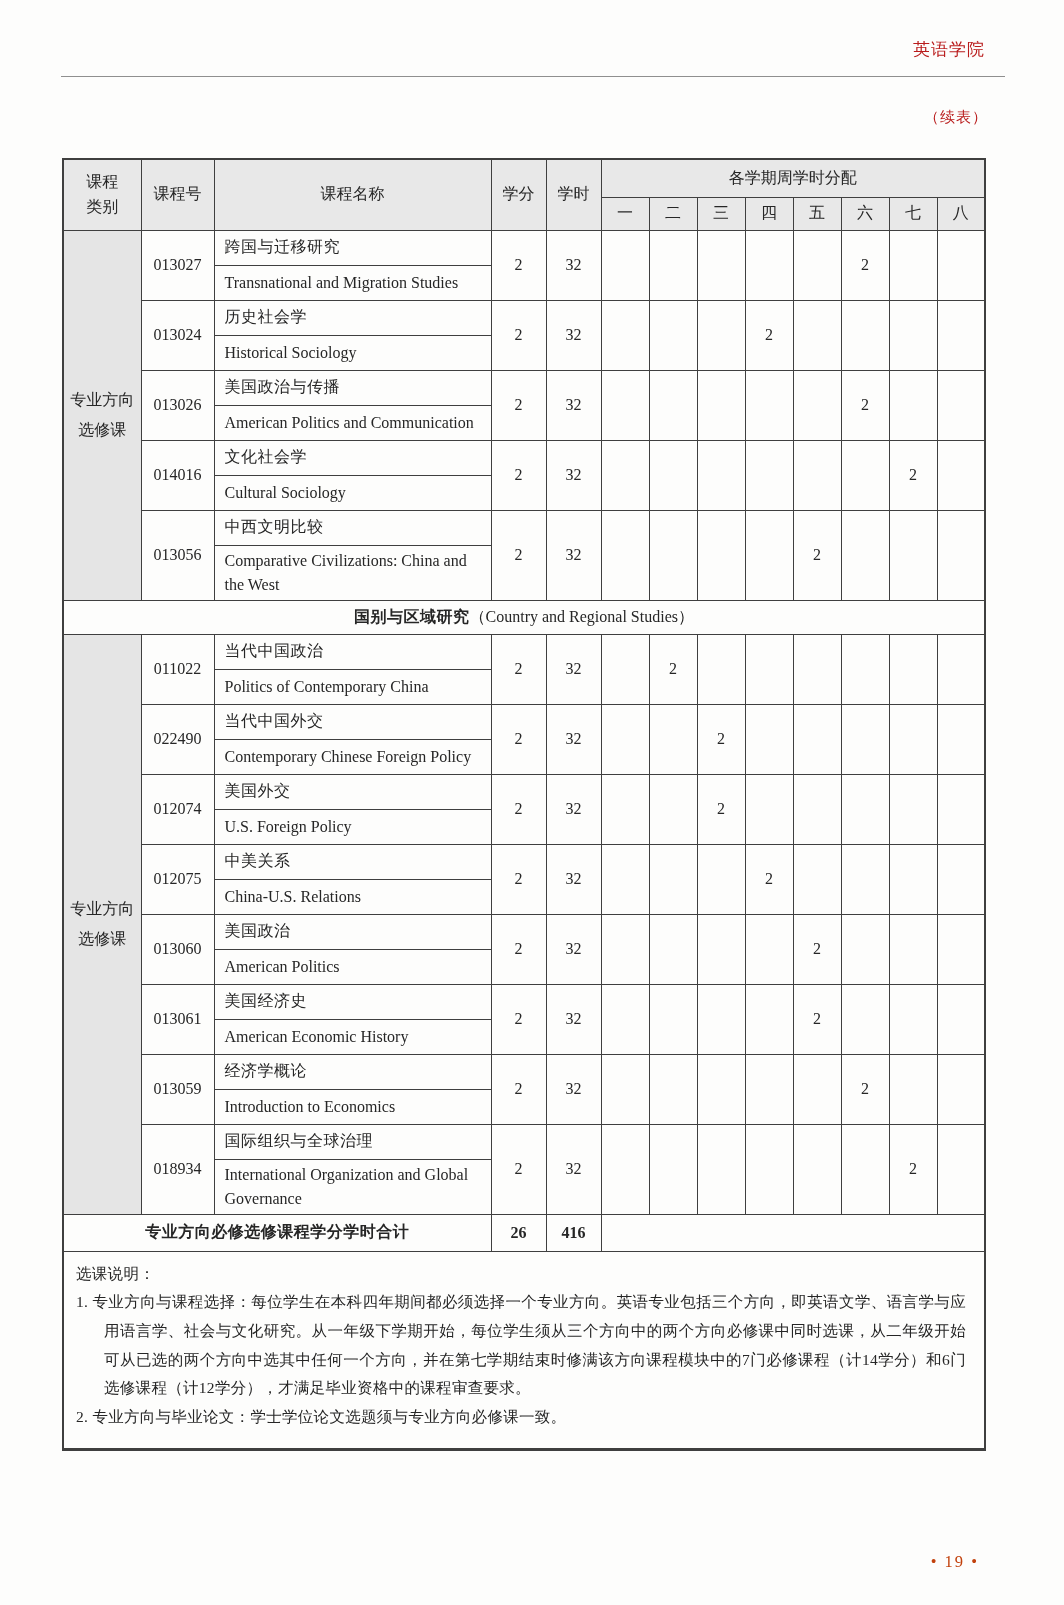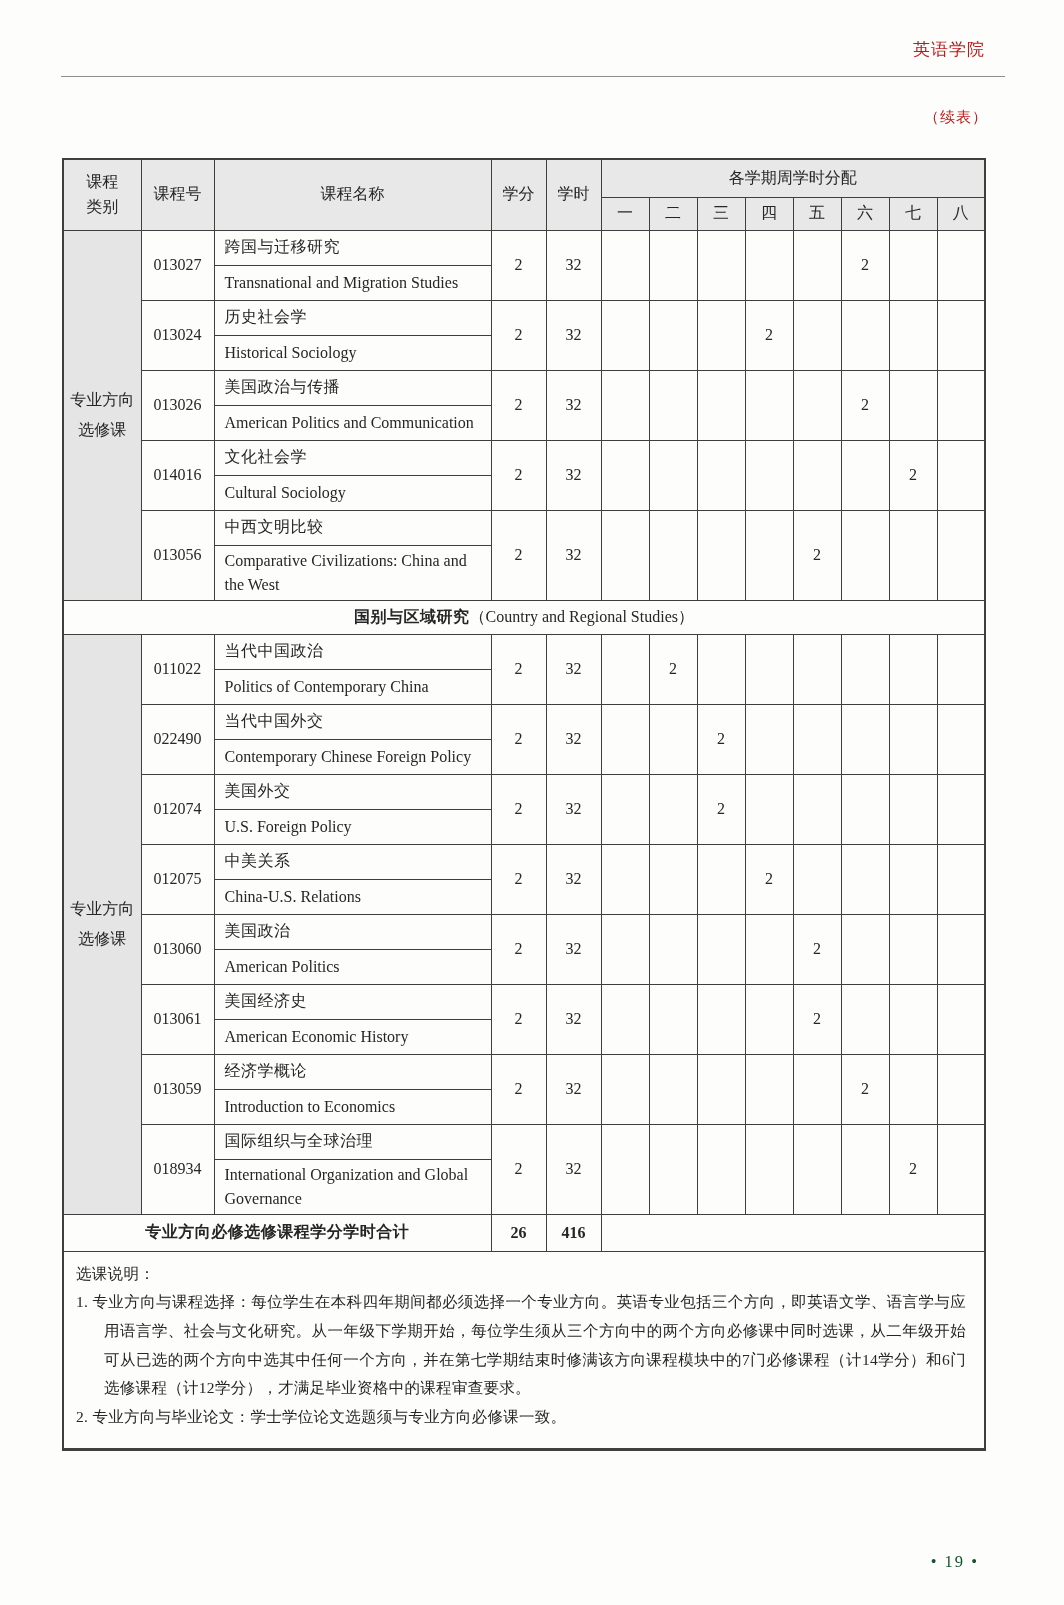--- a/index.html
+++ b/index.html
@@ -55,21 +55,21 @@
   tr.divider-row .div-cn{font-weight:bold;letter-spacing:.5px;}
   tr.divider-row .div-en{font-weight:normal;}
   tr.total-row td{height:37px;}
   tr.total-row .total-label{text-align:center;font-weight:bold;letter-spacing:.5px;}
   tr.total-row .total-num{text-align:center;font-weight:bold;}
   tr.notes-row td{padding:8px 18px 16px 12px;vertical-align:top;}
   .note-title{font-size:15.5px;line-height:1.85;letter-spacing:.3px;}
   .note-item{font-size:15.5px;line-height:1.85;letter-spacing:.3px;padding-left:28px;text-indent:-28px;text-align:justify;}
   .page-number{
     position:absolute;top:1552px;right:85px;
-    font-size:16.5px;color:#14532d;letter-spacing:2px;
+    font-size:16.5px;color:#c2410c;letter-spacing:2px;
   }
 </style>
 </head>
 <body>
 
 <div class="page-header-title">英语学院</div>
 <div class="header-rule"></div>
 <div class="continued-label">（续表）</div>
 
 <div class="table-wrap">

